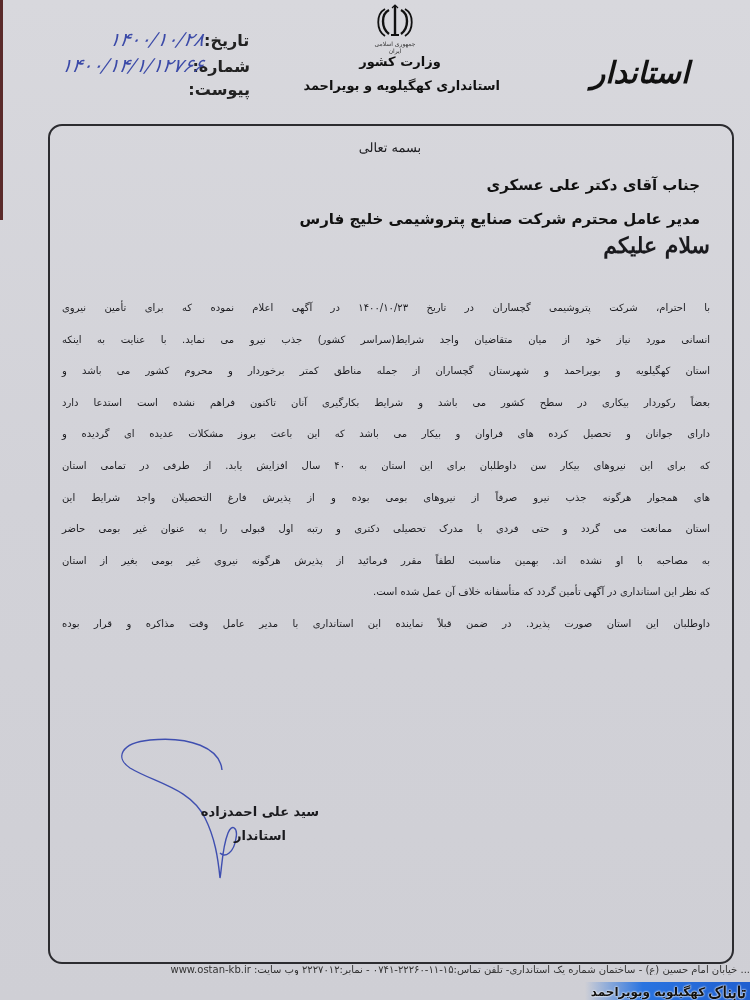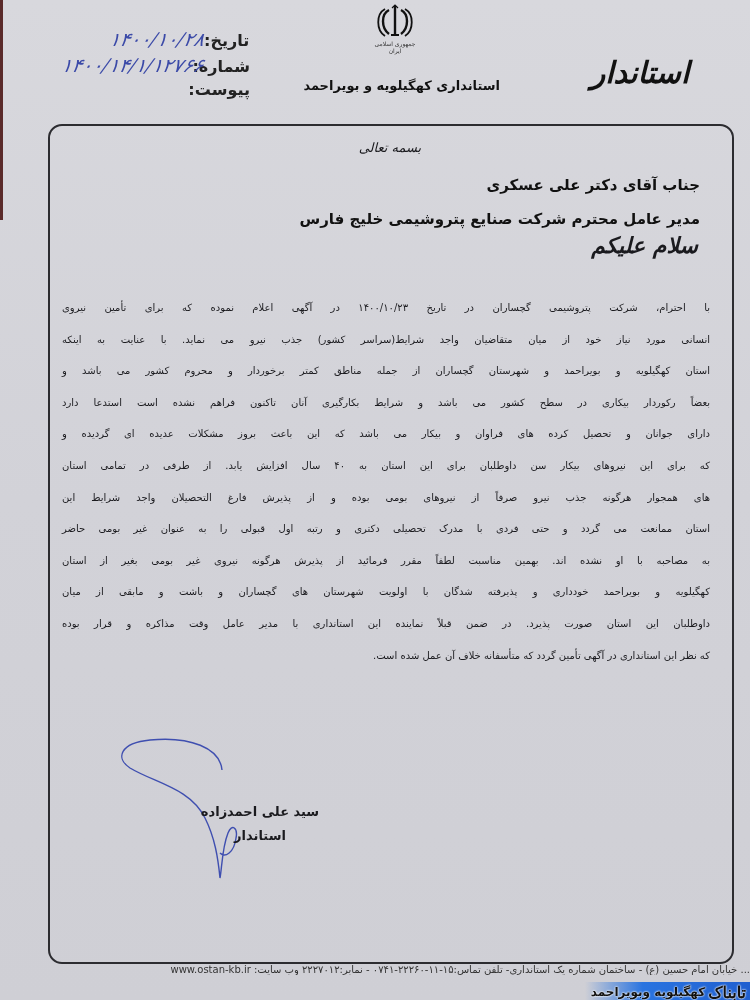--- a/index.html
+++ b/index.html
@@ -35,27 +35,27 @@
     font-family: "DejaVu Serif", serif; font-weight: bold; font-style: italic;
     font-size: 30px; color: #111; direction: rtl;
   }
   
   .box {
     position: absolute; left: 48px; top: 124px; width: 682px; height: 836px;
     border: 2.5px solid #2c2c30; border-radius: 14px;
   }
   .bismillah {
     position: absolute; left: 350px; top: 140px; width: 80px; text-align: center;
-    font-family: "DejaVu Serif", serif; font-style: italic; font-size: 13px; direction: rtl;
+    font-family: "DejaVu Serif", serif; font-size: 13px; direction: rtl;
   }
   .addressee { position: absolute; right: 50px; top: 168px; direction: rtl; text-align: right; }
   .addressee div { font-weight: bold; font-size: 15px; line-height: 34px; color: #111; }
   .greeting {
-    position: absolute; right: 52px; top: 232px; direction: rtl;
-    font-family: "DejaVu Serif", serif; font-style: italic; font-weight: bold; font-size: 22px;
+    position: absolute; right: 40px; top: 232px; direction: rtl;
+    font-family: "DejaVu Serif", serif; font-weight: bold; font-size: 22px;
   }
   .body-text {
     position: absolute; left: 62px; top: 292px; width: 648px;
     direction: rtl; text-align: justify; text-align-last: right;
     font-size: 10px; line-height: 31.6px; color: #1b1b1f;
   }
   .body-line { display: block; text-align: justify; text-align-last: justify; white-space: nowrap; }
   .body-line.last { text-align-last: right; }
   
   .sig-curve { position: absolute; left: 110px; top: 728px; width: 160px; height: 160px; }
@@ -105,20 +105,21 @@
   <svg class="emblem" viewBox="0 0 40 36">
     <path d="M20 2 L20 30" stroke="#111" stroke-width="2.4"></path>
     <path d="M17 4 L20 1 L23 4" fill="none" stroke="#111" stroke-width="1.2"></path>
     <path d="M14 6 C6 10 6 24 14 30" fill="none" stroke="#111" stroke-width="2.4"></path>
     <path d="M26 6 C34 10 34 24 26 30" fill="none" stroke="#111" stroke-width="2.4"></path>
     <path d="M10 5 C1 10 1 26 10 32" fill="none" stroke="#111" stroke-width="1.8"></path>
     <path d="M30 5 C39 10 39 26 30 32" fill="none" stroke="#111" stroke-width="1.8"></path>
     <path d="M16 31 L24 31" stroke="#111" stroke-width="2"></path>
   </svg>
   <div class="emblem-caption">جمهوری اسلامی ایران</div>
+  <div class="ministry">وزارت کشور</div>
   <div class="province">استانداری کهگیلویه و بویراحمد</div>
   <div class="ostandar-logo">استاندار</div>
 
   <div class="box"></div>
 
   <div class="bismillah">بسمه تعالی</div>
 
   <div class="addressee">
     <div>جناب آقای دکتر علی عسکری</div>
     <div>مدیر عامل محترم شرکت صنایع پتروشیمی خلیج فارس</div>
@@ -129,23 +130,22 @@
   <div class="body-text">
     <span class="body-line">با احترام، شرکت پتروشیمی گچساران در تاریخ ۱۴۰۰/۱۰/۲۳ در آگهی اعلام نموده که برای تأمین نیروی</span>
     <span class="body-line">انسانی مورد نیاز خود از میان متقاضیان واجد شرایط(سراسر کشور) جذب نیرو می نماید. با عنایت به اینکه</span>
     <span class="body-line">استان کهگیلویه و بویراحمد و شهرستان گچساران از جمله مناطق کمتر برخوردار و محروم کشور می باشد و</span>
     <span class="body-line">بعضاً رکوردار بیکاری در سطح کشور می باشد و شرایط بکارگیری آنان تاکنون فراهم نشده است استدعا دارد</span>
     <span class="body-line">دارای جوانان و تحصیل کرده های فراوان و بیکار می باشد که این باعث بروز مشکلات عدیده ای گردیده و</span>
     <span class="body-line">که برای این نیروهای بیکار سن داوطلبان برای این استان به ۴۰ سال افزایش یابد. از طرفی در تمامی استان</span>
     <span class="body-line">های همجوار هرگونه جذب نیرو صرفاً از نیروهای بومی بوده و از پذیرش فارغ التحصیلان واجد شرایط این</span>
     <span class="body-line">استان ممانعت می گردد و حتی فردی با مدرک تحصیلی دکتری و رتبه اول قبولی را به عنوان غیر بومی حاضر</span>
     <span class="body-line">به مصاحبه با او نشده اند. بهمین مناسبت لطفاً مقرر فرمائید از پذیرش هرگونه نیروی غیر بومی بغیر از استان</span>
-    <span class="body-line">کهگیلویه و بویراحمد خودداری و پذیرفته شدگان با اولویت شهرستان های گچساران و باشت و مابقی از میان</span>
+    <span class="body-line last">که نظر این استانداری در آگهی تأمین گردد که متأسفانه خلاف آن عمل شده است.</span>
     <span class="body-line">داوطلبان این استان صورت پذیرد. در ضمن قبلاً نماینده این استانداری با مدیر عامل وقت مذاکره و قرار بوده</span>
-    <span class="body-line last">که نظر این استانداری در آگهی تأمین گردد که متأسفانه خلاف آن عمل شده است.</span>
   </div>
 
   <svg class="sig-curve" viewBox="0 0 160 160">
     <path d="M112 42 C110 20 80 8 40 12 C10 15 5 30 20 40 C45 55 80 60 95 90 C105 110 108 130 110 150 C112 140 112 120 118 105 C122 95 128 100 126 110 C124 125 115 130 110 125" fill="none" stroke="#3f4fb0" stroke-width="1.4"></path>
   </svg>
   <div class="signer">
     <div class="signer-name">سید علی احمدزاده</div>
     <div class="signer-title">استاندار</div>
   </div>
 

